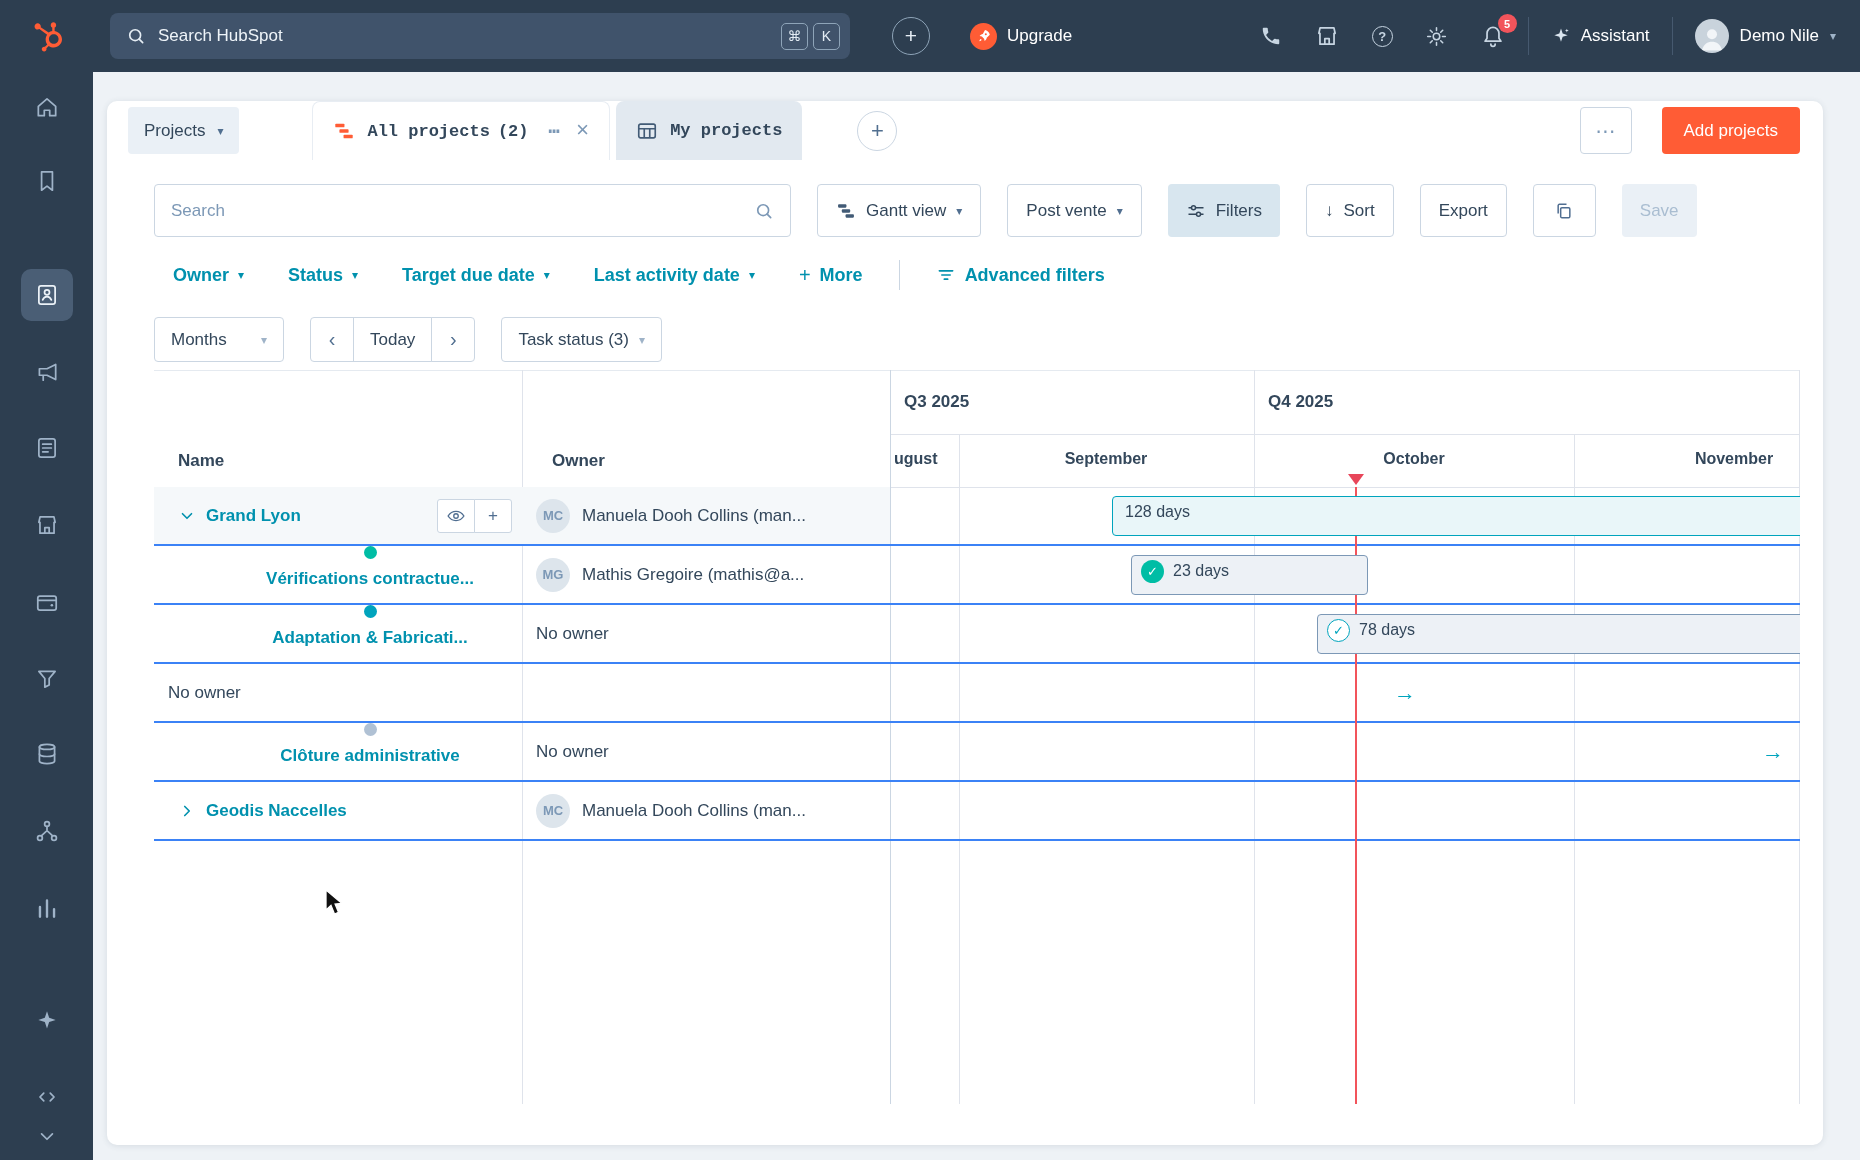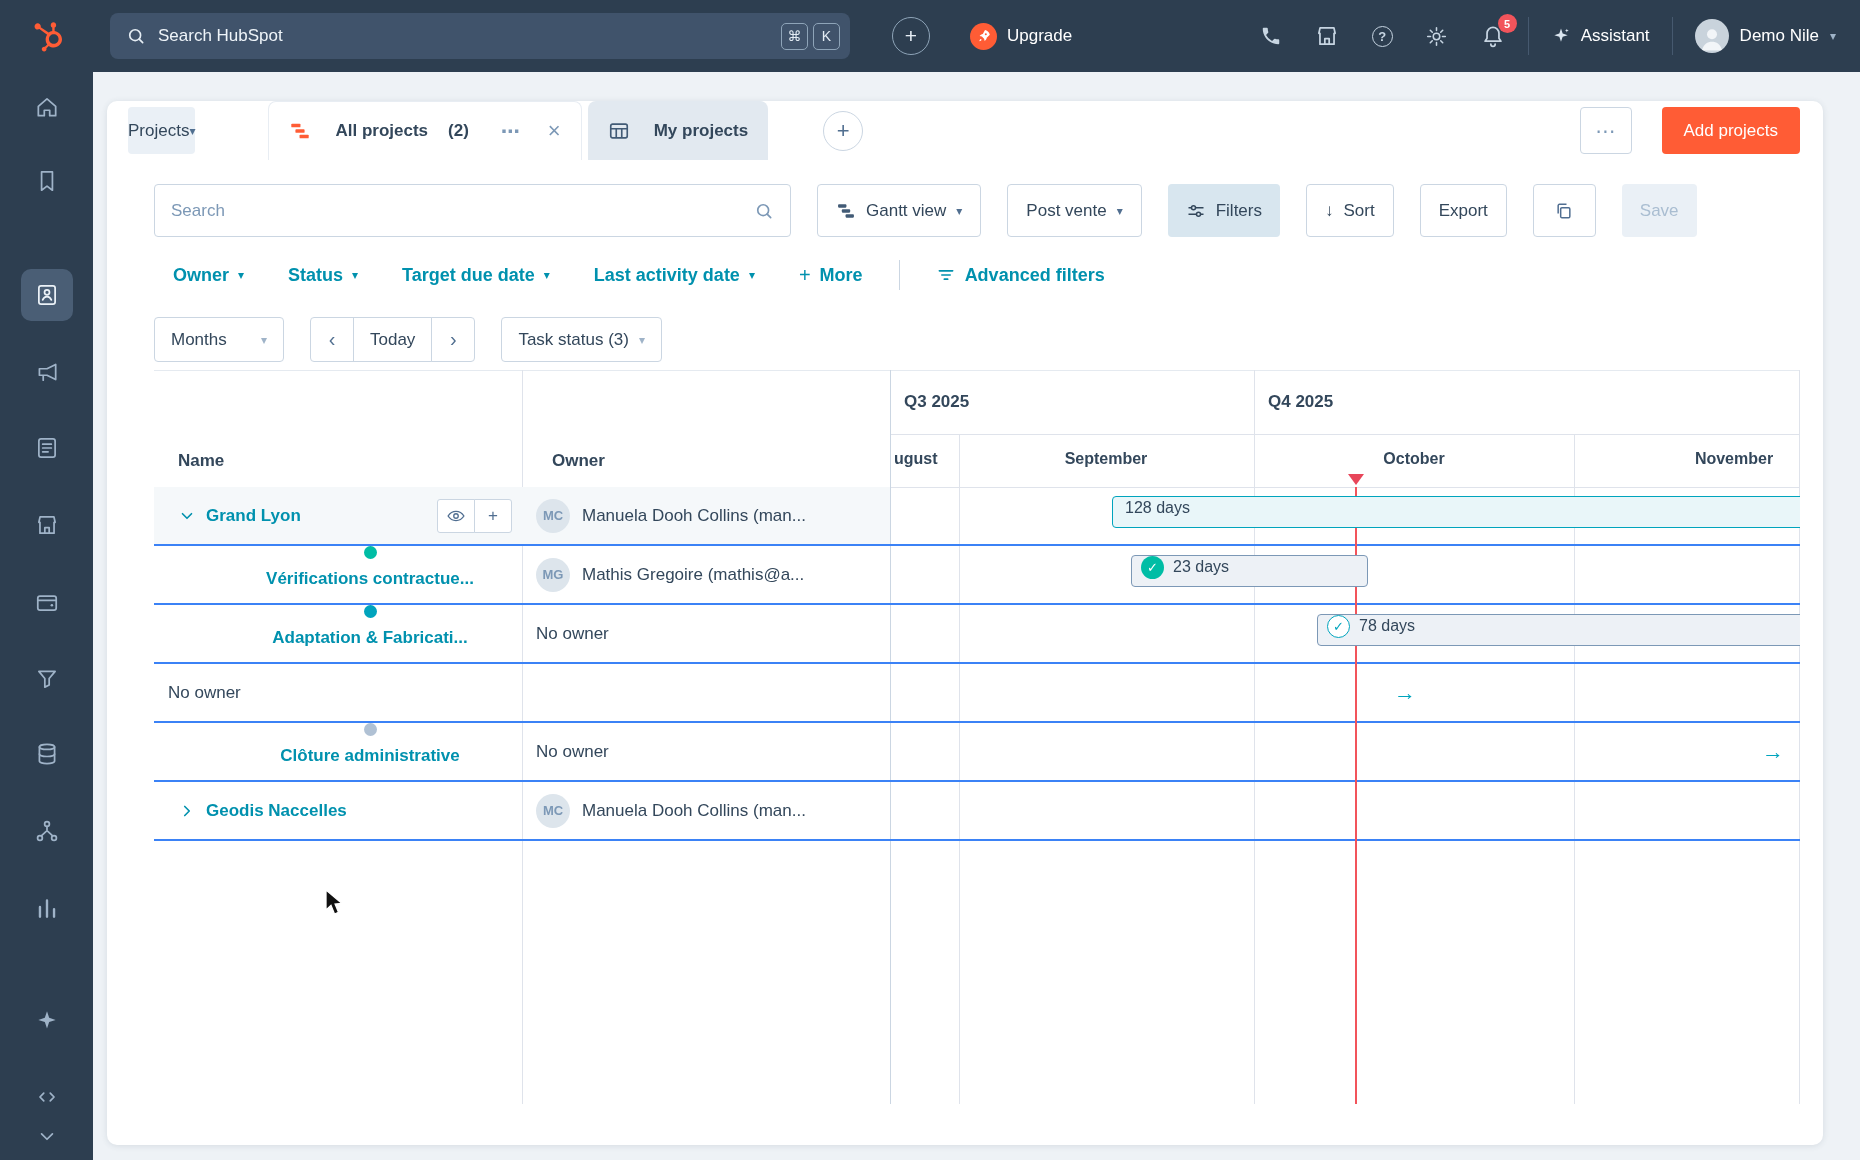--- a/index.html
+++ b/index.html
@@ -35,22 +35,22 @@
   .app { display:flex; height:1088px; }
   .sidebar { width:93px; background:#2d3e50; position:relative; flex:none; }
   .s-item { position:absolute; left:0; width:93px; display:flex; justify-content:center; transform:translateY(-50%); color:#9fb3c8; cursor:pointer; }
   .s-item .tile { width:52px; height:52px; background:#4a5e75; border-radius:10px; display:flex; align-items:center; justify-content:center; color:#ecf2f8; }
   .sicon { width:26px; height:26px; fill:none; stroke:currentColor; stroke-width:1.6; stroke-linecap:round; stroke-linejoin:round; }
   .main { flex:1; background:#eef2f6; padding:17px 37px 27px 14px; }
   .card { width:1716px; height:1044px; background:#fff; border-radius:10px; box-shadow:0 1px 6px rgba(45,62,80,.12); }
 
   
   .tabs-row { display:flex; align-items:center; height:59px; margin:12px 23px 0 21px; }
-  .projects-btn { height:47px; padding:0 0; background:#eaf0f6; border:none; border-radius:4px; color:#33475b; font-size:17px; font-weight:500; display:flex; align-items:center; }
-  .tab { height:59px; display:flex; align-items:center; gap:24px; padding:0 20px; border-radius:8px 8px 0 0; font-size:17px; font-weight:600; color:#33475b; cursor:pointer; }
+  .projects-btn { height:47px; padding:0 16px; background:#eaf0f6; border:none; border-radius:4px; color:#33475b; font-size:17px; font-weight:500; display:flex; align-items:center; gap:12px; }
+  .tab { height:59px; display:flex; align-items:center; gap:12px; padding:0 20px; border-radius:8px 8px 0 0; font-size:17px; font-weight:600; color:#33475b; cursor:pointer;font-family:Liberation Mono, monospace; }
   .tab.active { background:#fff; border:1px solid #e8edf3; border-bottom:none; margin-left:73px; }
   .tab.inactive { background:#e2e9f0; margin-left:6px; }
   .tab .count { margin-left:-4px; }
   .tab .dots { color:#7c98b6; font-size:19px; margin-left:8px; }
   .tab .close { color:#7c98b6; font-size:22px; font-weight:400; margin-left:4px; }
   .add-tab-btn { width:40px; height:40px; border-radius:50%; border:1px solid #cbd6e2; background:#fff; color:#516f90; font-size:22px; display:flex; align-items:center; justify-content:center; margin-left:55px; }
   .more-btn { width:52px; height:47px; border:1px solid #cbd6e2; background:#fff; border-radius:4px; color:#7c98b6; font-size:20px; margin-left:auto; }
   .add-projects-btn { height:47px; padding:0 22px; background:#ff5c35; border:none; border-radius:4px; color:#fff; font-size:17px; font-weight:500; margin-left:30px; }
 
   
@@ -98,21 +98,21 @@
   .row.hovered .c-name, .row.hovered .c-owner { background:#f5f8fa; }
   .link { color:#0091ae; font-weight:600; white-space:nowrap; overflow:hidden; text-overflow:ellipsis; cursor:pointer; }
   .chev { width:18px; height:18px; fill:none; stroke:#0091ae; stroke-width:2.2; stroke-linecap:round; stroke-linejoin:round; flex:none; cursor:pointer; }
   .bullet { width:13px; height:13px; border-radius:50%; flex:none; }
   .row-actions { margin-left:auto; margin-right:10px; display:flex; }
   .ra-btn { width:38px; height:34px; background:#fff; border:1px solid #cbd6e2; display:flex; align-items:center; justify-content:center; color:#506e91; font-size:17px; }
   .ra-btn:first-child { border-radius:3px 0 0 3px; }
   .ra-btn:last-child { border-radius:0 3px 3px 0; margin-left:-1px; }
   .avatar { width:34px; height:34px; border-radius:50%; background:#dde5ec; color:#7c98b6; font-size:13px; font-weight:700; display:flex; align-items:center; justify-content:center; flex:none; }
   .owner-name { color:#33475b; white-space:nowrap; overflow:hidden; }
-  .bar { position:absolute; top:9px; height:32px; border-radius:4px; display:flex; align-items:center; gap:9px; padding:0 10px 8px 12px; color:#33475b; font-size:16px; white-space:nowrap; z-index:3; cursor:pointer; }
+  .bar { position:absolute; top:9px; height:40px; border-radius:4px; display:flex; align-items:center; gap:9px; padding:0 10px 8px 12px; color:#33475b; font-size:16px; white-space:nowrap; z-index:3; cursor:pointer; }
   .bar.active { background:#e9f6f9; border:1.5px solid #00a4bd; }
   .bar.done { background:#edf1f6; border:1.5px solid #7c98b6; padding-left:9px; }
   .check { width:23px; height:23px; border-radius:50%; flex:none; display:flex; align-items:center; justify-content:center; font-size:13px; font-weight:700; }
   .check.green { background:#00bda5; color:#fff; }
   .check.teal { background:#fff; border:1.5px solid #00a4bd; color:#00a4bd; }
   .arrow-right { position:absolute; right:16px; top:50%; transform:translateY(-50%); color:#00a4bd; font-size:22px; z-index:3; cursor:pointer; }
   .today-line { position:absolute; top:117px; height:617px; width:2px; margin-left:-1px; background:#f2545b; z-index:1; }
   .today-marker { position:absolute; top:104px; width:0; height:0; border-left:8px solid transparent; border-right:8px solid transparent; border-top:11px solid #e8465a; transform:translateX(-8px); z-index:4; }
   .cursor { position:absolute; left:170px; top:519px; z-index:99; pointer-events:none; }
 </style>

